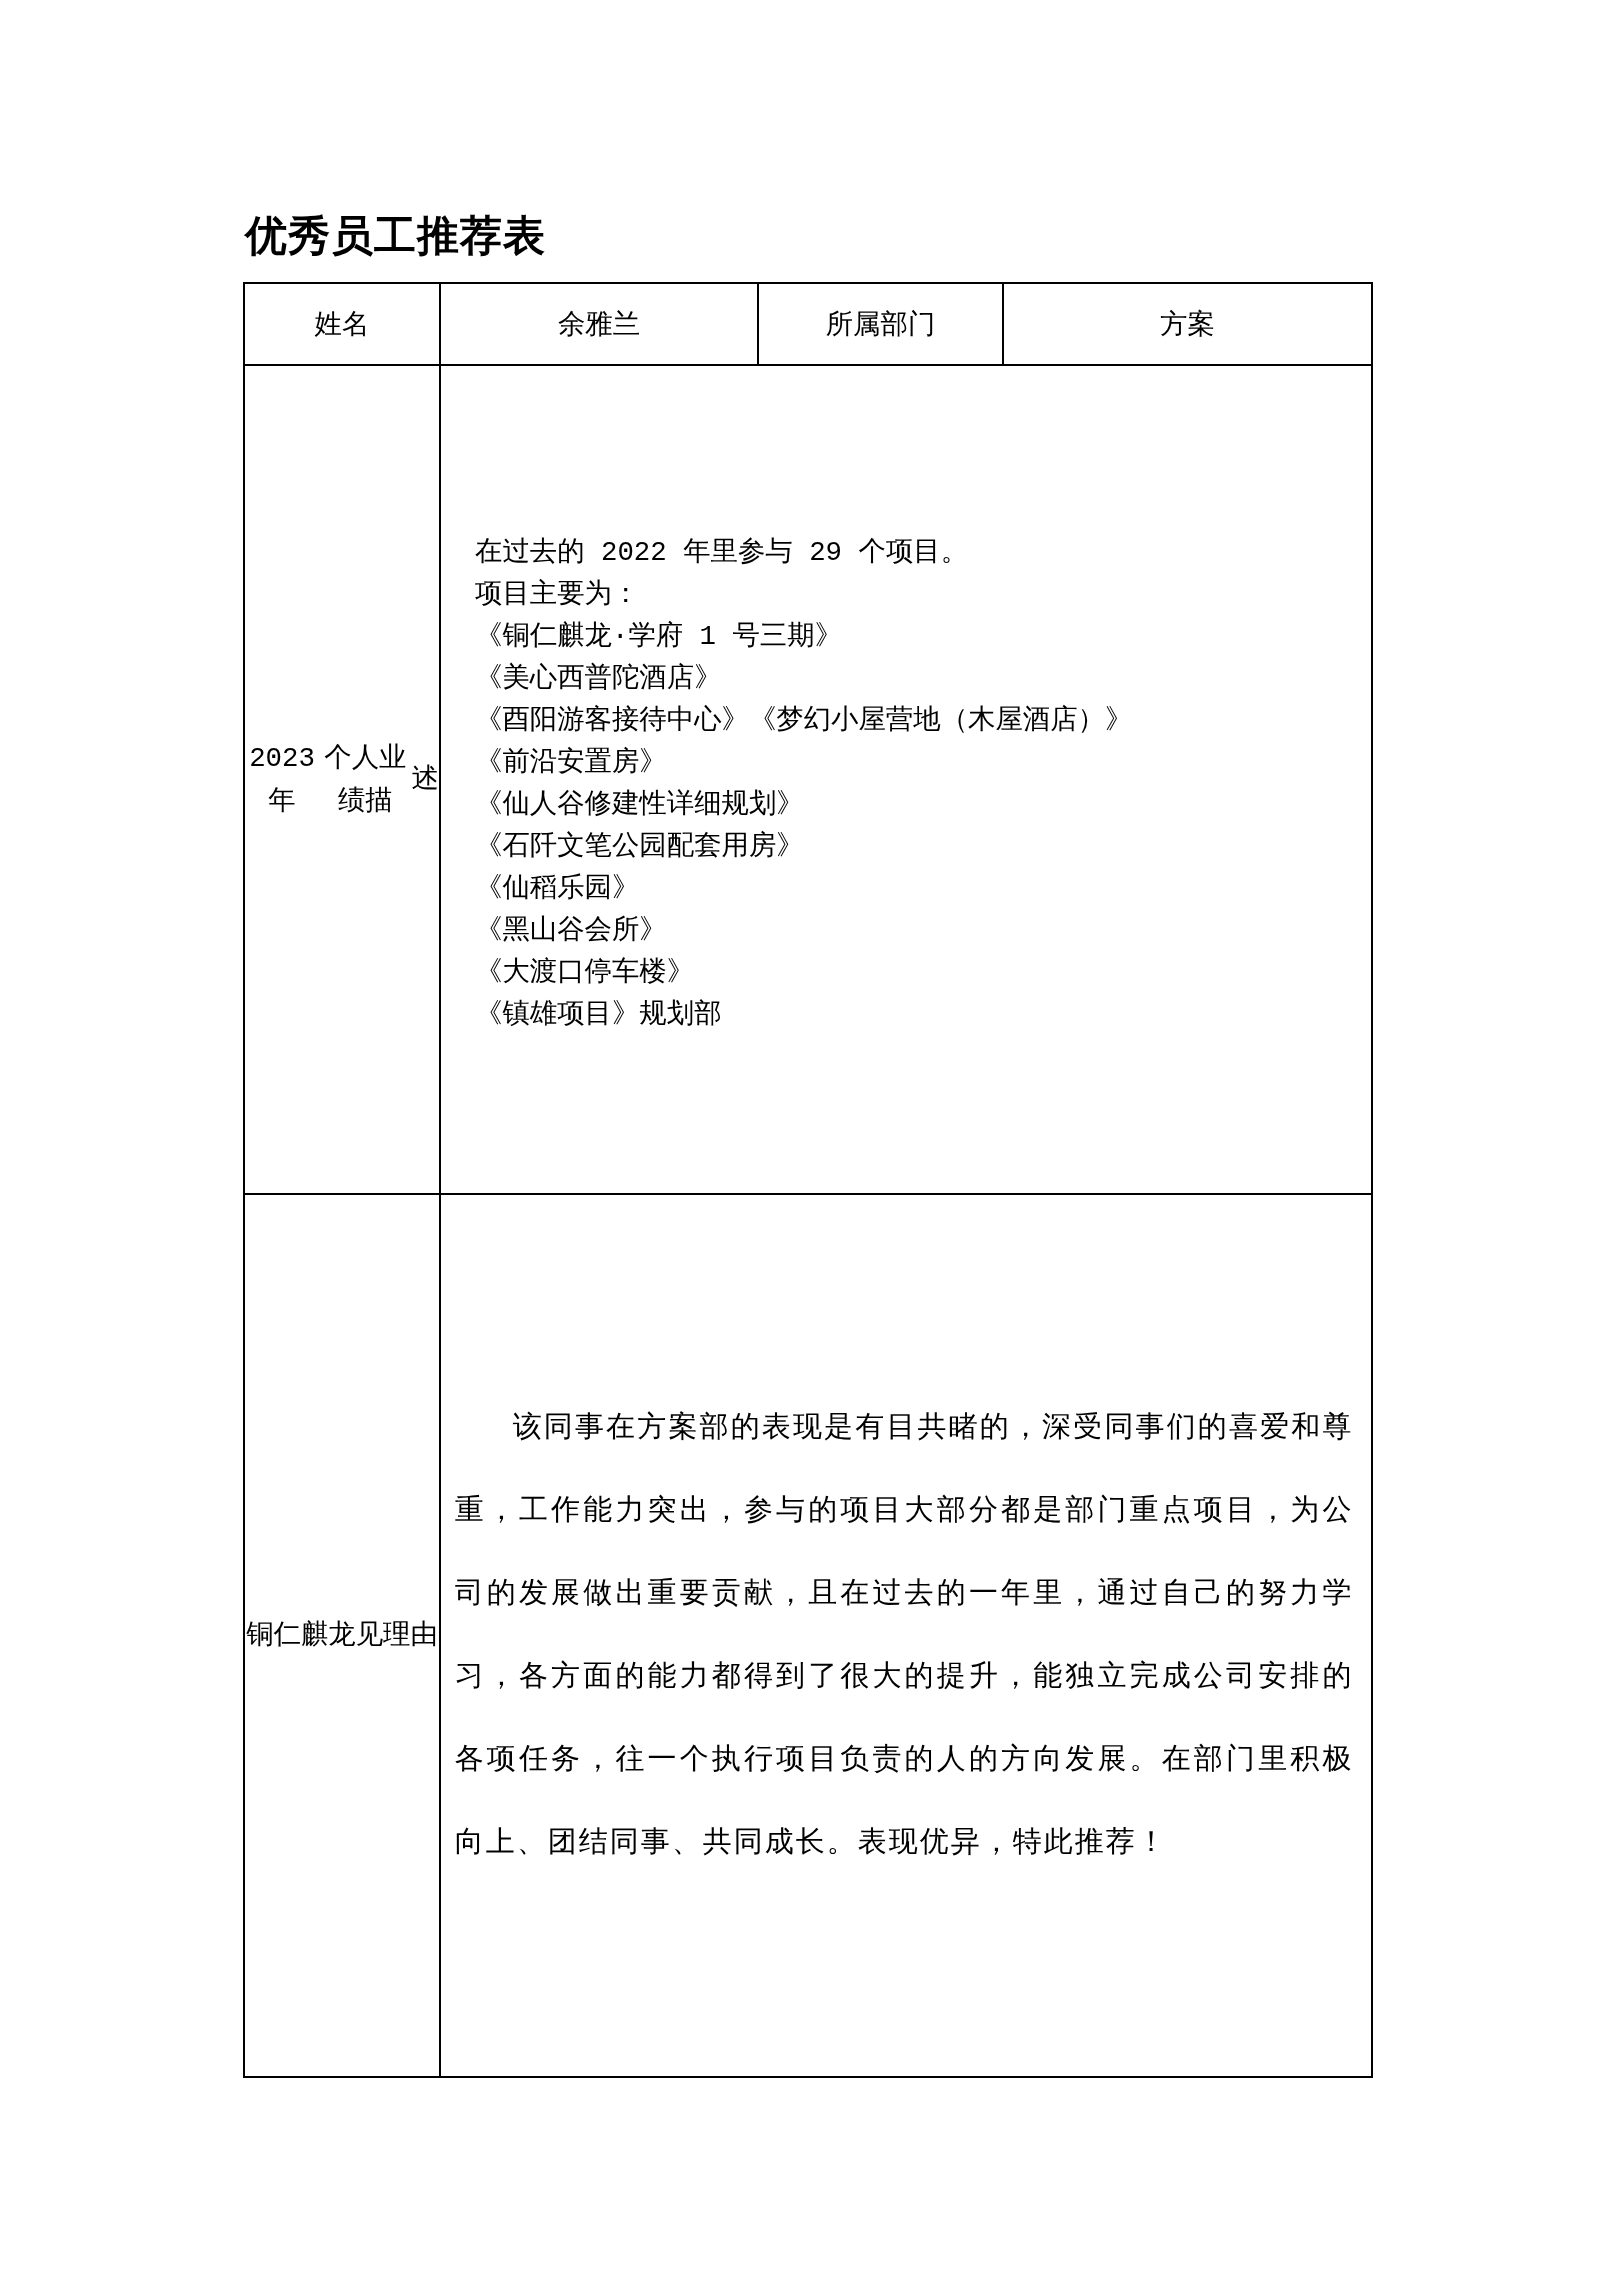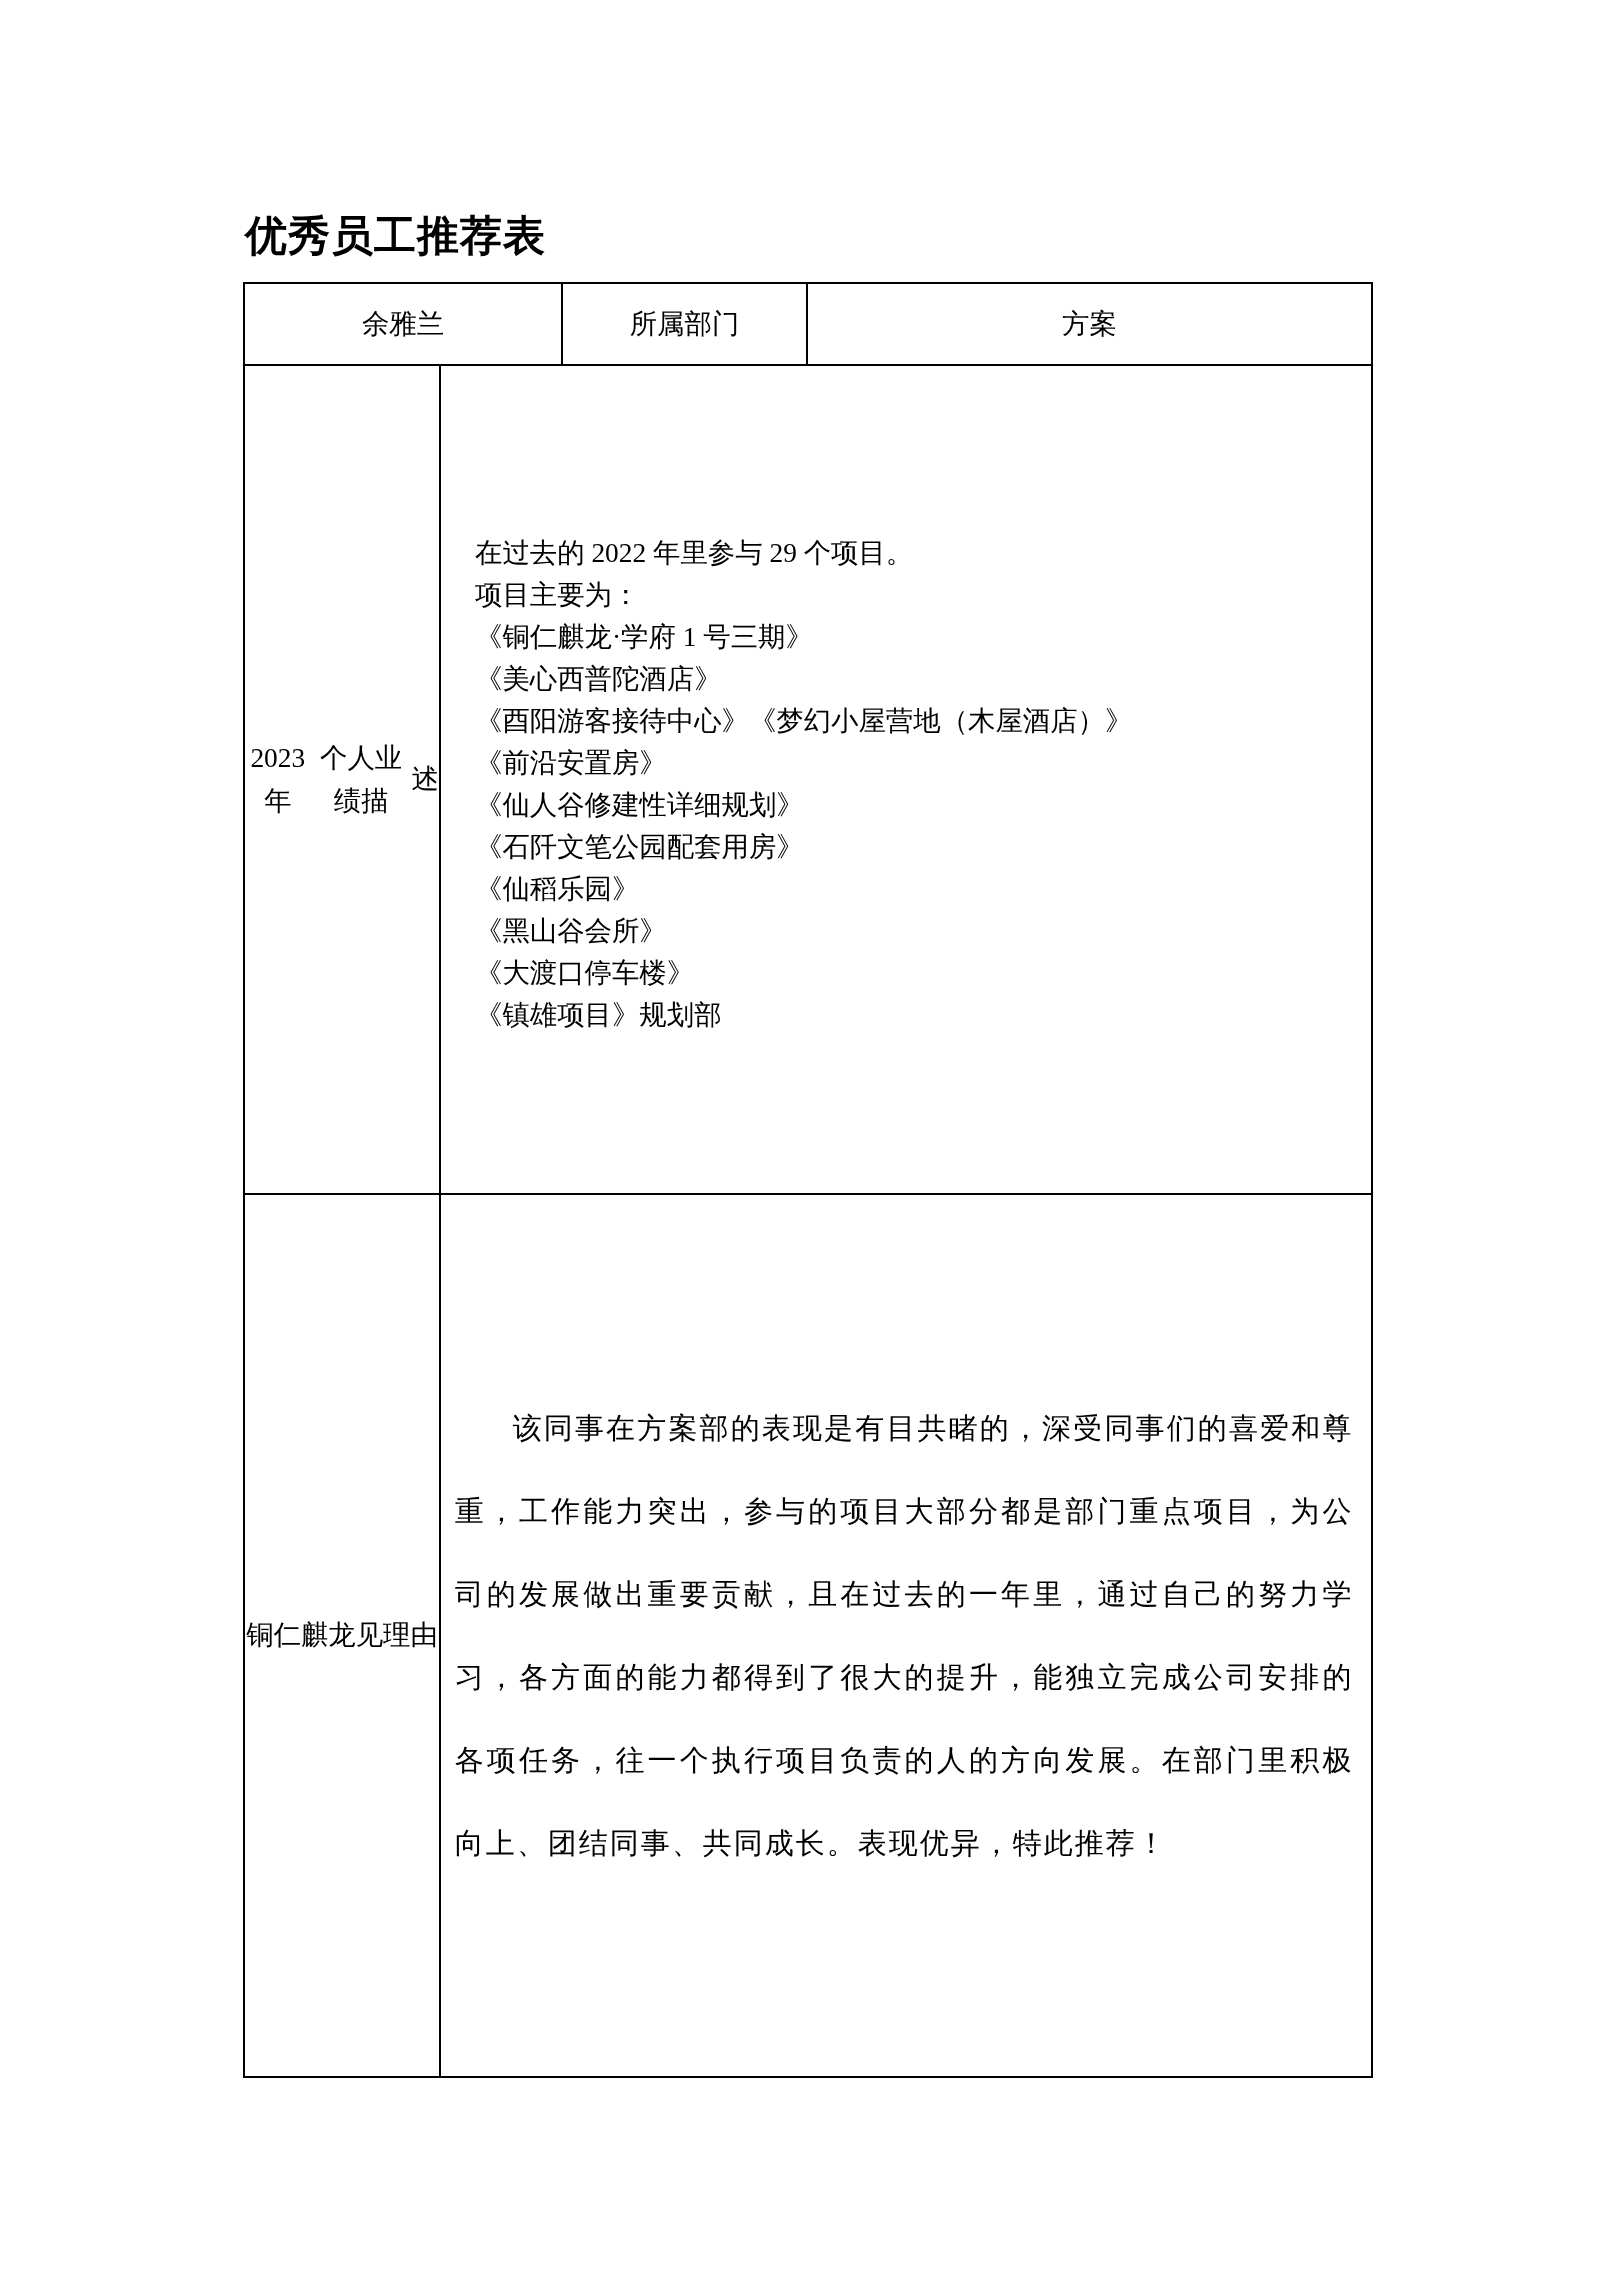--- a/index.html
+++ b/index.html
@@ -2,21 +2,21 @@
 <html><head>
 <meta charset="utf-8">
 <style>
   html, body { margin: 0; padding: 0; background: #fff; }
   .page {
     position: relative;
     width: 1621px;
     height: 2293px;
     background: #ffffff;
     color: #000;
-    font-family: Liberation Serif, serif;
+    font-family: Liberation Mono, monospace;
     overflow: hidden;
   }
   .title {
     position: absolute;
     left: 245px;
     top: 208px;
     margin: 0;
     font-size: 42px;
     font-weight: 700;
     letter-spacing: 1px;
@@ -90,20 +90,21 @@
 </head>
 <body>
 
 <div class="page">
 
   <h1 class="title">优秀员工推荐表</h1>
 
   <div class="form-table">
 
     <div class="row row-header">
+      <div class="cell c1 center">姓名</div>
       <div class="cell c2 center">余雅兰</div>
       <div class="cell c3 center">所属部门</div>
       <div class="cell c4 center">方案</div>
     </div>
 
     <div class="row row-perf">
       <div class="cell label-cell">
         <div>2023 年</div>
         <div>个人业绩描</div>
         <div>述</div>

